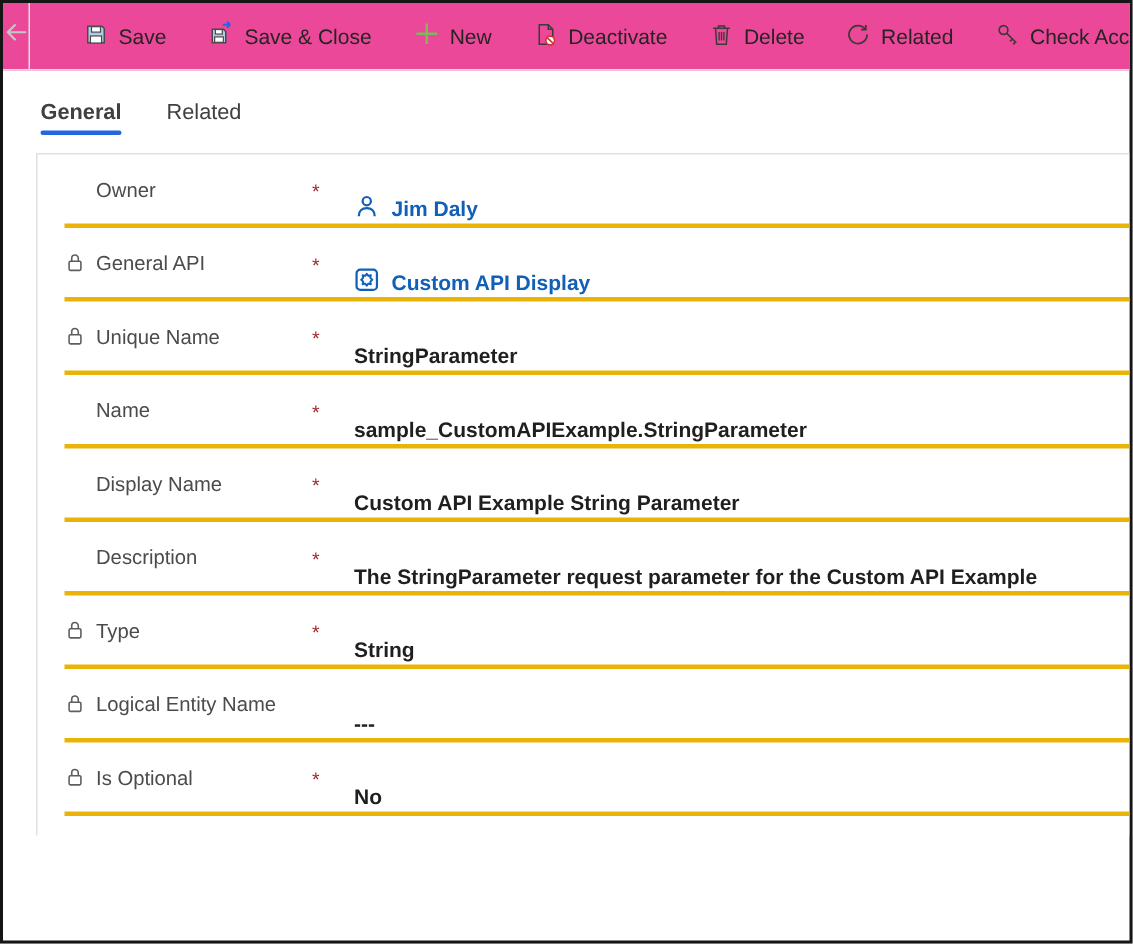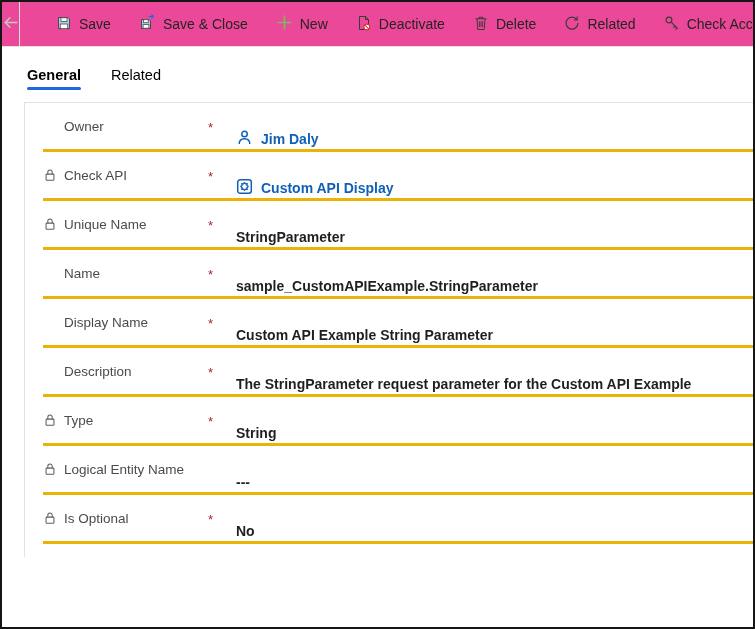--- a/index.html
+++ b/index.html
@@ -42,21 +42,21 @@
   .title-line { font-size:17.5px; font-weight:700; color:#252423; letter-spacing:.1px; }
   .title-status { font-size:13px; font-weight:400; color:#605e5c; margin-left:6px; }
   .subtitle { font-size:12.5px; color:#3b3a39; margin-top:4px; }
   
   .tabs {
     display:flex; gap:30px;
     padding-left:25px;
     margin-top:20px;
     font-size:14.5px;
   }
-  .tab { position:relative; color:#000000; padding-bottom:10px; cursor:pointer; }
+  .tab { position:relative; color:#404040; padding-bottom:10px; cursor:pointer; }
   .tab.active { font-weight:700; }
   .tab.active::after {
     content:""; position:absolute; left:0; right:0; bottom:3px;
     height:3px; background:#2266e3; border-radius:2px;
   }
   
   .card {
     margin-left:22px;
     margin-top:9px;
     border-left:1px solid #e3e1df;
@@ -209,21 +209,21 @@
     </div>
 
     <div class="row">
       <div class="lbl">
         <span class="lock-slot">
             <svg width="14" height="14" viewBox="0 0 16 16">
               <rect x="3.5" y="7" width="9" height="7" rx="1" fill="none" stroke="#605e5c" stroke-width="1.2"></rect>
               <path d="M5.5 7 V4.8 a2.5 2.5 0 0 1 5 0 V7" fill="none" stroke="#605e5c" stroke-width="1.2"></path>
             </svg>
           </span>
-        <span>Check API</span>
+        <span>General API</span>
       </div>
       <span class="req">*</span>
       <div class="val link">
         <span><svg width="17" height="17" viewBox="0 0 16 16">
               <rect x="1.6" y="1.6" width="12.8" height="12.8" rx="2.4" fill="none" stroke="#1160b7" stroke-width="1.4"></rect>
               <path d="M8 4.3 l1 1.3 1.6 -.4 -.4 1.6 1.3 1.2 -1.3 1.2 .4 1.6 -1.6 -.4 -1 1.3 -1 -1.3 -1.6 .4 .4 -1.6 -1.3 -1.2 1.3 -1.2 -.4 -1.6 1.6 .4 z" fill="none" stroke="#1160b7" stroke-width="1.2" stroke-linejoin="round"></path>
             </svg></span>
         <span>Custom API Display</span>
       </div>
     </div>

